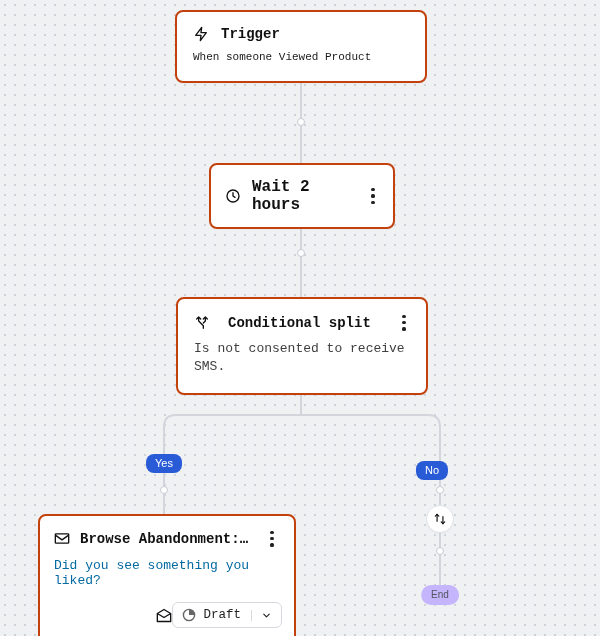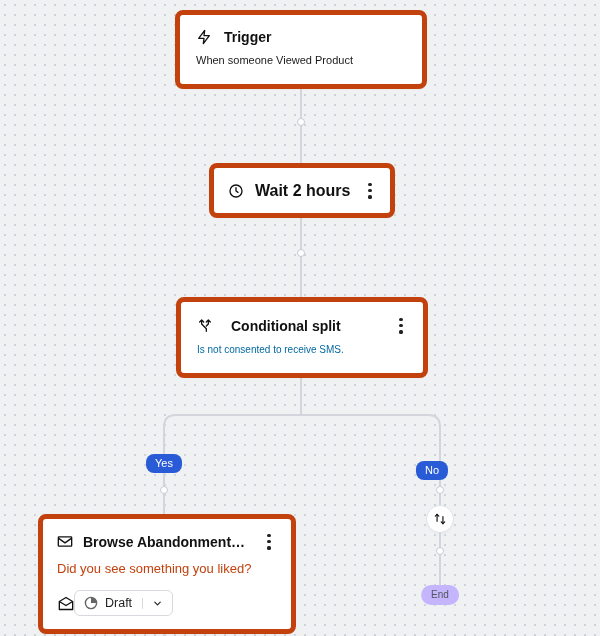--- a/index.html
+++ b/index.html
@@ -25,23 +25,24 @@
     width: 8px; height: 8px;
     background: #fff;
     border: 1px solid #c7cad1;
     border-radius: 50%;
     transform: translate(-50%, -50%);
   }
 
   .card {
     position: absolute;
     background: #fff;
-    border: 5px solid #c2410c;
+    border: 2px solid #c2410c;
     border-radius: 8px;
     box-shadow: 0 1px 1px rgba(0,0,0,0.02);
+    font-family: Liberation Mono, monospace;
   }
   .card .row {
     display: flex;
     align-items: center;
   }
 
   
   .trigger {
     left: 175px; top: 10px;
     width: 252px;
@@ -63,21 +64,21 @@
   .wait .menu { flex: none; }
 
   
   .cond {
     left: 176px; top: 297px;
     width: 252px;
     padding: 14px 12px 16px 16px;
   }
   .cond .row { gap: 18px; margin-bottom: 8px; }
   .cond h3 { font-size: 14px; font-weight: 600; flex: 1; }
-  .cond .desc { font-size: 10px; color: #0369a1; line-height: 1.4; }
+  .cond .desc { font-size: 13px; color: #404040; line-height: 1.4; }
 
   
   .branch-badge {
     position: absolute;
     background: #2a5bd7;
     color: #fff;
     font-size: 11px;
     font-weight: 500;
     padding: 3px 9px 4px;
     border-radius: 8px;
@@ -109,22 +110,22 @@
   }
 
   
   .email {
     left: 38px; top: 514px;
     width: 258px;
     padding: 13px 12px 13px 14px;
   }
   .email .row1 { display:flex; align-items:center; gap:10px; margin-bottom:10px; }
   .email h3 { font-size: 14px; font-weight: 600; flex:1; white-space: nowrap; overflow: hidden; text-overflow: ellipsis; }
-  .email .desc { font-size: 13px; color:#c2410c; margin-bottom: 14px; }
-  .email .row3 { display:flex; align-items:center; justify-content: flex-start; }
+  .email .desc { font-size: 13px; color:#0369a1; margin-bottom: 14px; }
+  .email .row3 { display:flex; align-items:center; justify-content: flex-end; }
   .email .env { padding-left:1px; }
 
   .status-btn {
     display: inline-flex;
     align-items: center;
     gap: 7px;
     border: 1px solid #d7d9de;
     border-radius: 6px;
     padding: 5px 9px 5px 9px;
     font-size: 12.5px;

